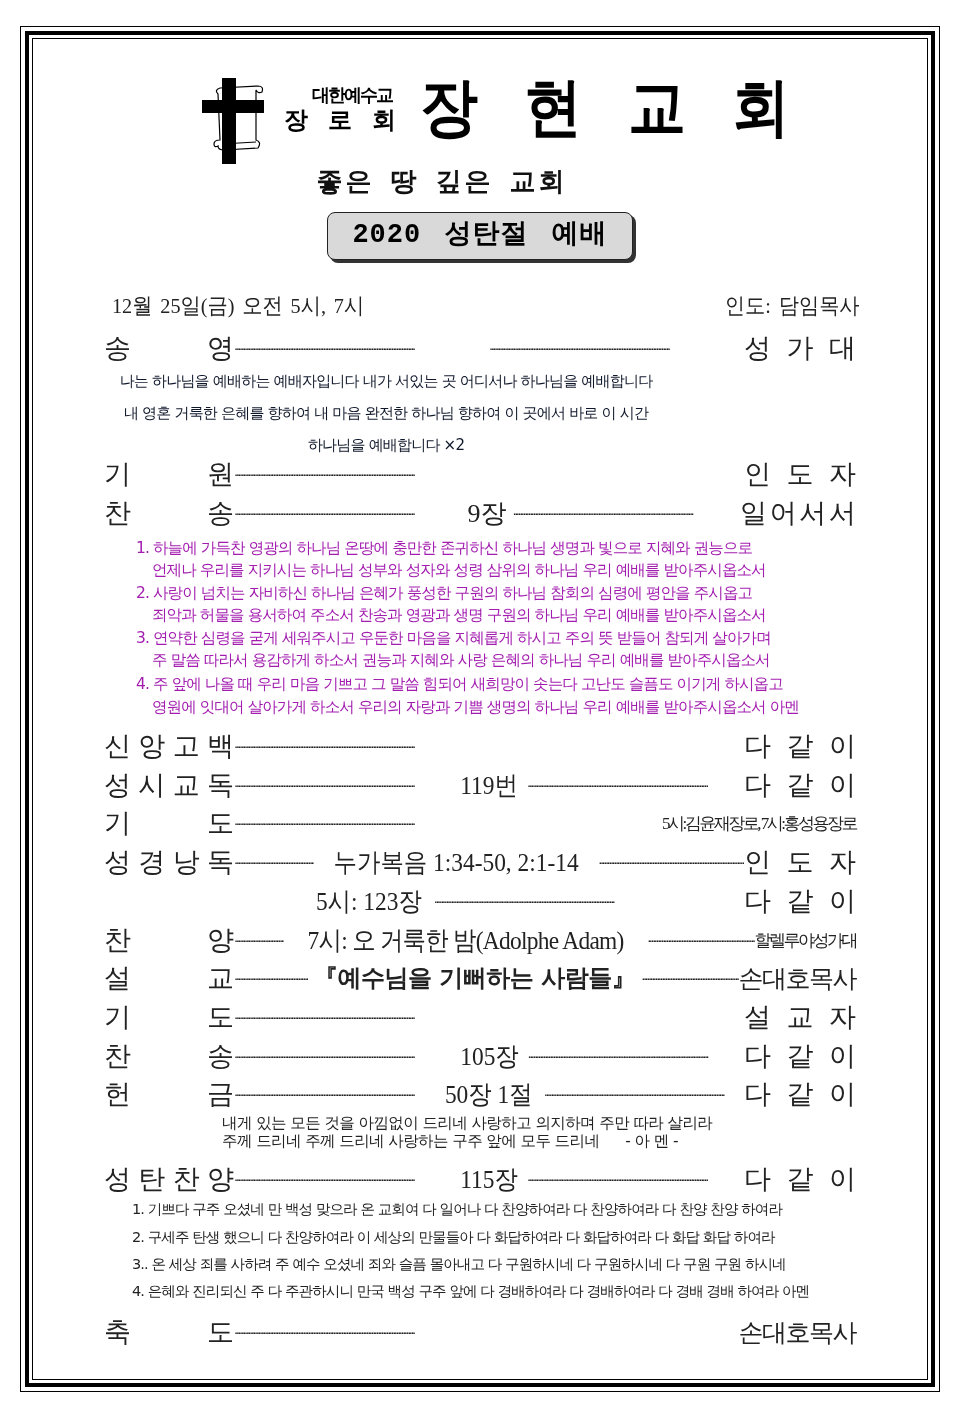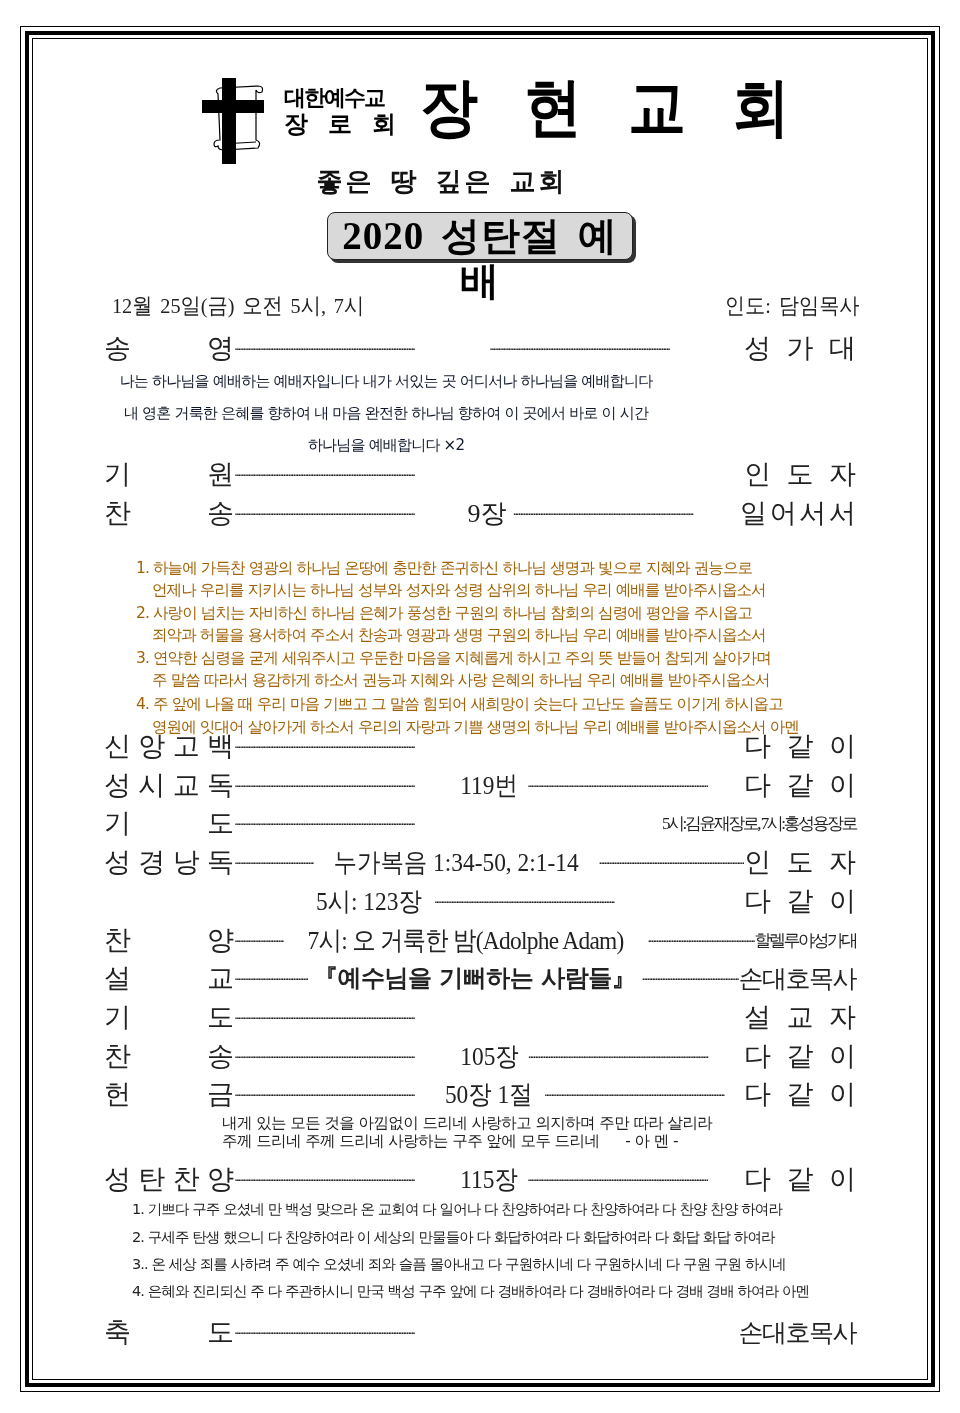--- a/index.html
+++ b/index.html
@@ -6,26 +6,26 @@
   body { width: 960px; height: 1413px; position: relative; overflow: hidden; color: #111; }
 
   
   .frame-outer { position: absolute; left: 20px; top: 26px; width: 920px; height: 1366px; border: 1.5px solid #000; box-sizing: border-box; }
   .frame-mid { position: absolute; left: 25px; top: 31px; width: 910px; height: 1356px; border: 4px solid #000; box-sizing: border-box; }
   .frame-inner { position: absolute; left: 32px; top: 38px; width: 896px; height: 1342px; border: 1.5px solid #000; box-sizing: border-box; }
 
   
   .logo { position: absolute; left: 200px; top: 78px; width: 68px; height: 86px; }
   .denom { position: absolute; left: 284px; top: 86px; width: 108px; font-family: "DejaVu Serif", serif; font-weight: 900; color: #000; line-height: 1; }
-  .denom .l1 { font-size: 22px; letter-spacing: -2px; white-space: nowrap; }
+  .denom .l1 { font-size: 18px; letter-spacing: -2px; white-space: nowrap; text-align: right; }
   .denom .l2 { font-size: 24px; letter-spacing: 20px; margin-top: 4px; white-space: nowrap; }
   .church-name { position: absolute; left: 420px; top: 78px; width: 370px; display: flex; justify-content: space-between; font-family: "DejaVu Serif", serif; font-weight: 900; font-size: 58px; line-height: 1; color: #000; }
   .church-name span { display: inline-block; transform: scaleY(1.1); }
   .motto { position: absolute; left: 0; width: 884px; top: 164px; text-align: center; font-family: "DejaVu Sans", sans-serif; font-weight: bold; font-size: 26px; letter-spacing: 3px; word-spacing: 4px; color: #111; }
-  .title-badge { position: absolute; left: 327px; top: 212px; width: 306px; height: 48px; background: #d9d9d9; border: 1.5px solid #222; border-radius: 8px; box-shadow: 3px 3px 0 #333; box-sizing: border-box; text-align: center; font-family: Liberation Serif, serif; font-weight: bold; font-size: 39px; line-height: 45px; letter-spacing: 1px; word-spacing: 6px; color: #000; }
+  .title-badge { position: absolute; left: 327px; top: 212px; width: 306px; height: 48px; background: #d9d9d9; border: 1.5px solid #222; border-radius: 8px; box-shadow: 3px 3px 0 #333; box-sizing: border-box; text-align: center; font-family: Liberation Mono, monospace; font-weight: bold; font-size: 27px; line-height: 45px; letter-spacing: 1px; word-spacing: 6px; color: #000; }
 
   
   .info { position: absolute; top: 292px; font-family: "Liberation Serif", serif; font-size: 22px; line-height: 28px; color: #222; transform: scaleX(0.92); }
   .info.left { left: 112px; transform-origin: left center; word-spacing: 3px; }
   .info.right { right: 100px; transform-origin: right center; word-spacing: 3px; }
 
   
   .row { position: absolute; left: 104px; width: 752px; height: 36px; display: flex; align-items: center; font-family: "Liberation Serif", serif; font-size: 27px; color: #222; white-space: nowrap; }
   .row .item { width: 130px; flex: none; display: flex; justify-content: space-between; }
   .row .lead { flex: 1 1 auto; overflow: hidden; height: 36px; position: relative; }
@@ -33,21 +33,21 @@
   .row .center { flex: none; padding: 0 6px; font-size: 26px; }
   .row .center.narrow { transform: scaleX(0.9); }
   .row .center.bold { font-family: "DejaVu Sans", sans-serif; font-weight: bold; font-size: 24px; letter-spacing: -0.5px; text-align: center; }
   .row .who { flex: none; display: flex; justify-content: space-between; min-width: 112px; }
   .row .who.tight { min-width: 0; letter-spacing: -1.5px; font-size: 25px; }
   .row .who.vtight { min-width: 0; letter-spacing: -2.5px; font-size: 17px; text-align: right; }
   .row .item-blank { width: 200px; flex: none; }
 
   
   .lyric { position: absolute; left: 0; width: 772px; text-align: center; font-family: "DejaVu Sans", sans-serif; font-size: 15px; color: #0f172a; letter-spacing: -0.8px; white-space: nowrap; }
-  .verse { position: absolute; left: 136px; font-family: "DejaVu Sans", sans-serif; font-size: 15.5px; color: #a16207; letter-spacing: -0.9px; white-space: nowrap; line-height: 20px; margin-top: 20px; }
+  .verse { position: absolute; left: 136px; font-family: "DejaVu Sans", sans-serif; font-size: 15.5px; color: #a21caf; letter-spacing: -0.9px; white-space: nowrap; line-height: 20px; }
   .verse.cont { left: 152px; }
   .offer { position: absolute; left: 222px; font-family: "DejaVu Sans", sans-serif; font-size: 15.5px; color: #222; letter-spacing: -0.6px; white-space: pre; line-height: 18px; }
   .carol { position: absolute; left: 132px; font-family: "DejaVu Sans", sans-serif; font-size: 14.5px; color: #222; letter-spacing: -0.9px; white-space: nowrap; text-align: right; }
 </style>
 </head>
 <body>
 
 <div class="frame-outer"></div>
 <div class="frame-mid"></div>
 <div class="frame-inner"></div>

